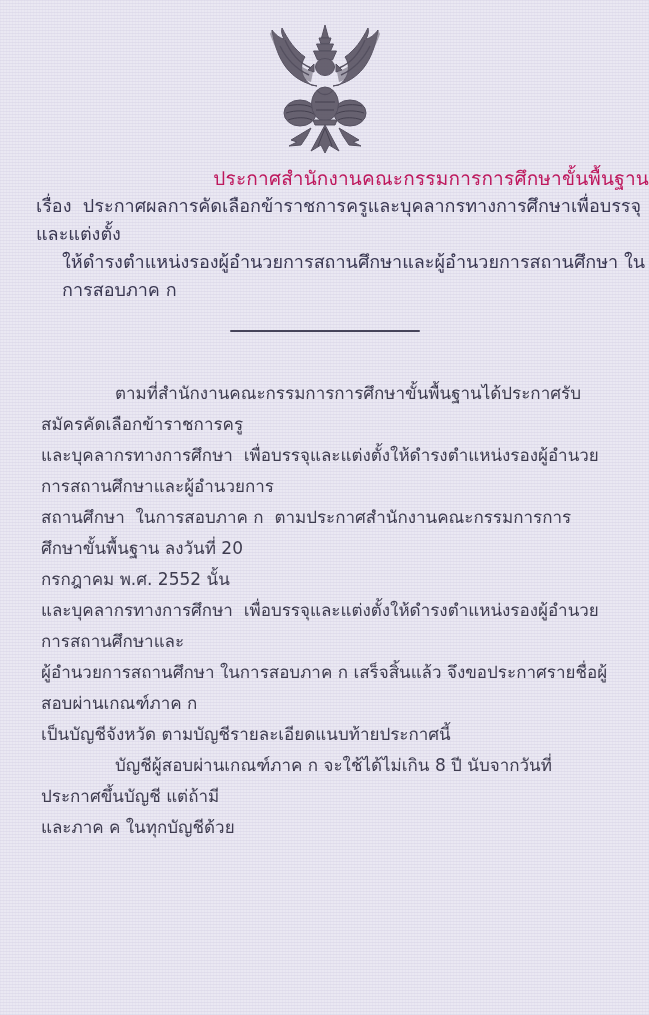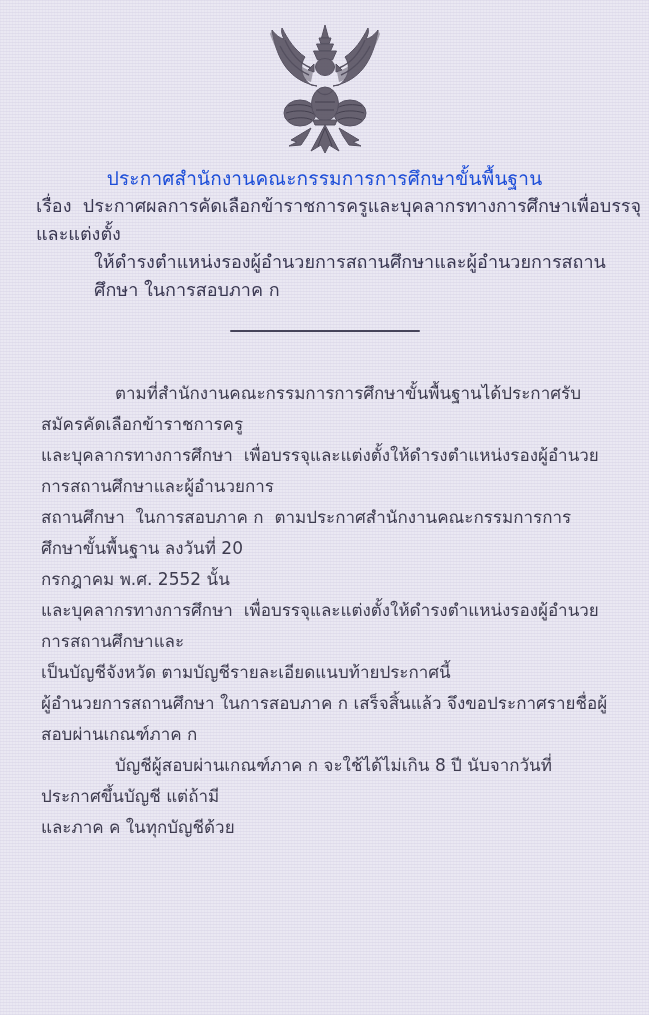--- a/index.html
+++ b/index.html
@@ -10,23 +10,23 @@
       repeating-linear-gradient(0deg, rgba(213,209,228,0.45) 0 1px, transparent 1px 3px),
       repeating-linear-gradient(90deg, rgba(222,218,236,0.40) 0 1px, transparent 1px 3px);
     font-family:"DejaVu Sans", sans-serif;
     color:#3e3c4f;
   }
   .page{position:relative;width:649px;height:1015px;}
   .emblem-wrap{padding-top:24px;height:132px;text-align:center;}
   .emblem-wrap svg{opacity:.88;}
   .title-block{margin-top:8px;}
   .line{white-space:pre-wrap;font-size:17px;line-height:31px;}
-  .title-line{font-size:19px;line-height:28px;text-align:center;color:#1d4ed8;letter-spacing:.2px;}
+  .title-line{font-size:19px;line-height:28px;text-align:right;color:#be185d;letter-spacing:.2px;}
   .subject-line{font-size:18px;line-height:28px;padding-left:36px;color:#393751;}
-  .subject-cont{font-size:18px;line-height:28px;padding-left:94px;color:#393751;}
+  .subject-cont{font-size:18px;line-height:28px;padding-left:62px;color:#393751;}
   .divider{width:190px;height:2px;background:#46445a;margin:26px auto 0 auto;border-radius:1px;}
   .body-block{margin-top:46px;padding:0 39px 0 41px;}
   .indent{text-indent:74px;}
 </style>
 </head>
 <body>
 
 <div class="page">
 
   <div class="emblem-wrap">
@@ -75,21 +75,21 @@
 
   <div class="divider"></div>
 
   <div class="body-block">
     <div class="line indent">ตามที่สำนักงานคณะกรรมการการศึกษาขั้นพื้นฐานได้ประกาศรับสมัครคัดเลือกข้าราชการครู</div>
     <div class="line">และบุคลากรทางการศึกษา  เพื่อบรรจุและแต่งตั้งให้ดำรงตำแหน่งรองผู้อำนวยการสถานศึกษาและผู้อำนวยการ</div>
     <div class="line">สถานศึกษา  ในการสอบภาค ก  ตามประกาศสำนักงานคณะกรรมการการศึกษาขั้นพื้นฐาน ลงวันที่ 20</div>
     <div class="line">กรกฎาคม พ.ศ. 2552 นั้น</div>
 
     <div class="line">และบุคลากรทางการศึกษา  เพื่อบรรจุและแต่งตั้งให้ดำรงตำแหน่งรองผู้อำนวยการสถานศึกษาและ</div>
+    <div class="line">ผู้อำนวยการสถานศึกษา ในการสอบภาค ก เสร็จสิ้นแล้ว จึงขอประกาศรายชื่อผู้สอบผ่านเกณฑ์ภาค ก</div>
     <div class="line">เป็นบัญชีจังหวัด ตามบัญชีรายละเอียดแนบท้ายประกาศนี้</div>
-    <div class="line">ผู้อำนวยการสถานศึกษา ในการสอบภาค ก เสร็จสิ้นแล้ว จึงขอประกาศรายชื่อผู้สอบผ่านเกณฑ์ภาค ก</div>
 
     <div class="line indent">บัญชีผู้สอบผ่านเกณฑ์ภาค ก จะใช้ได้ไม่เกิน 8 ปี นับจากวันที่ประกาศขึ้นบัญชี แต่ถ้ามี</div>
     <div class="line">และภาค ค ในทุกบัญชีด้วย</div>
 
   </div>
 
 </div>
 
 </body></html>

